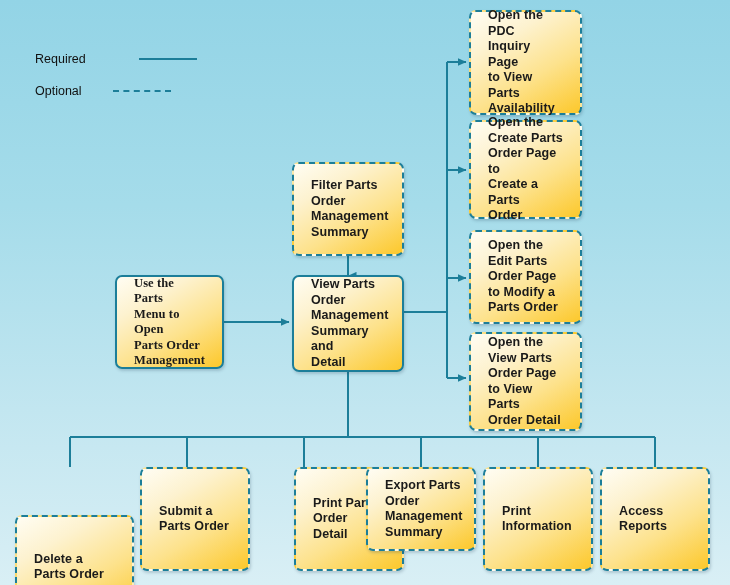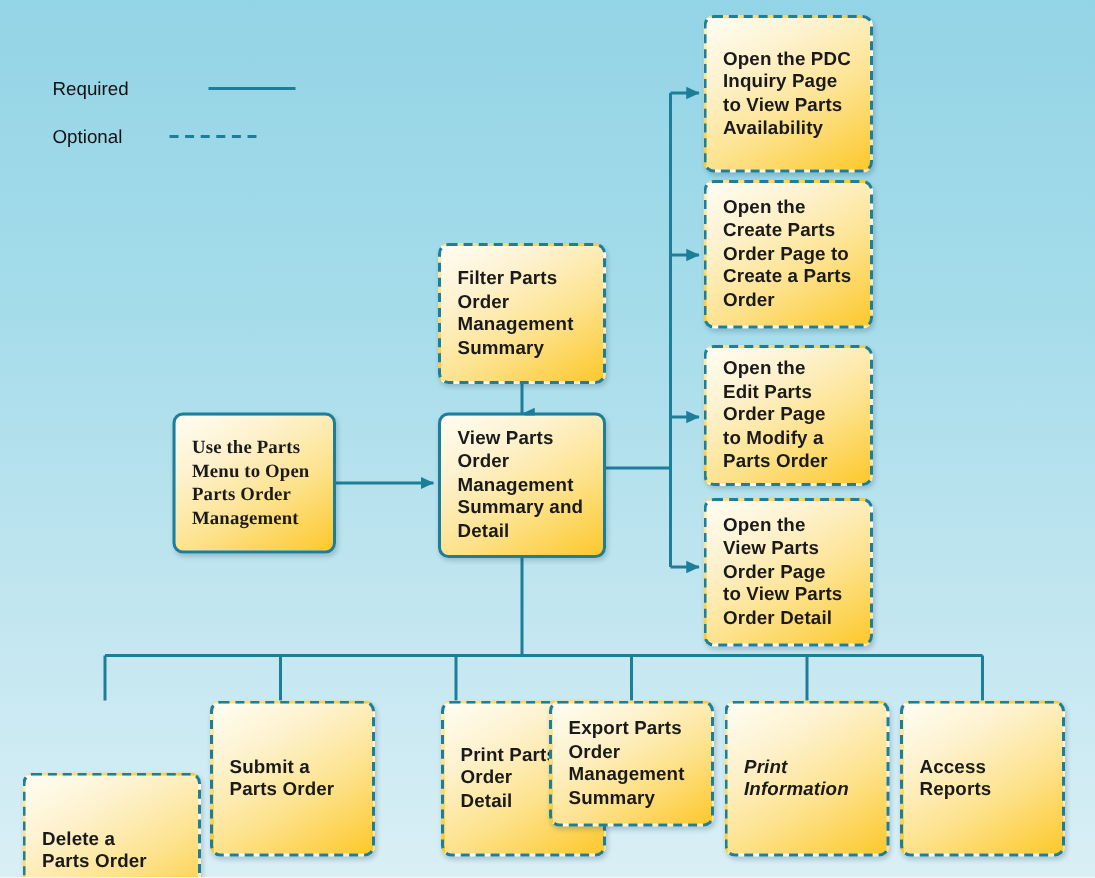--- a/index.html
+++ b/index.html
@@ -33,21 +33,21 @@
     align-items: center;
   }
   .node.required {
     border: 2px solid #1c7e99;
   }
   .node.optional {
     border: 2px dashed #1c7e99;
   }
   .node .label {
     display: block;
-    padding: 0 11px;
+    padding: 0 17px;
     font-size: 12.5px;
     line-height: 15.5px;
     color: #1a1a1a;
     font-weight: 600;
     letter-spacing: 0.1px;
     white-space: pre-line;
   }
   
   .legend-row {
     position: absolute;
@@ -185,21 +185,21 @@
     <span class="label">Print Parts
 Order
 Detail</span>
   </div>
   <div class="node optional" style="left:366px; top:467px; width:110px; height:84px;">
     <span class="label">Export Parts
 Order
 Management
 Summary</span>
   </div>
-  <div class="node optional" style="left:483px; top:467px; width:110px; height:104px;font-style:italic;">
+  <div class="node optional" style="left:483px; top:467px; width:110px; height:104px;">
     <span class="label">Print
 Information</span>
   </div>
   <div class="node optional" style="left:600px; top:467px; width:110px; height:104px;">
     <span class="label">Access
 Reports</span>
   </div>
 
 </div>
 

